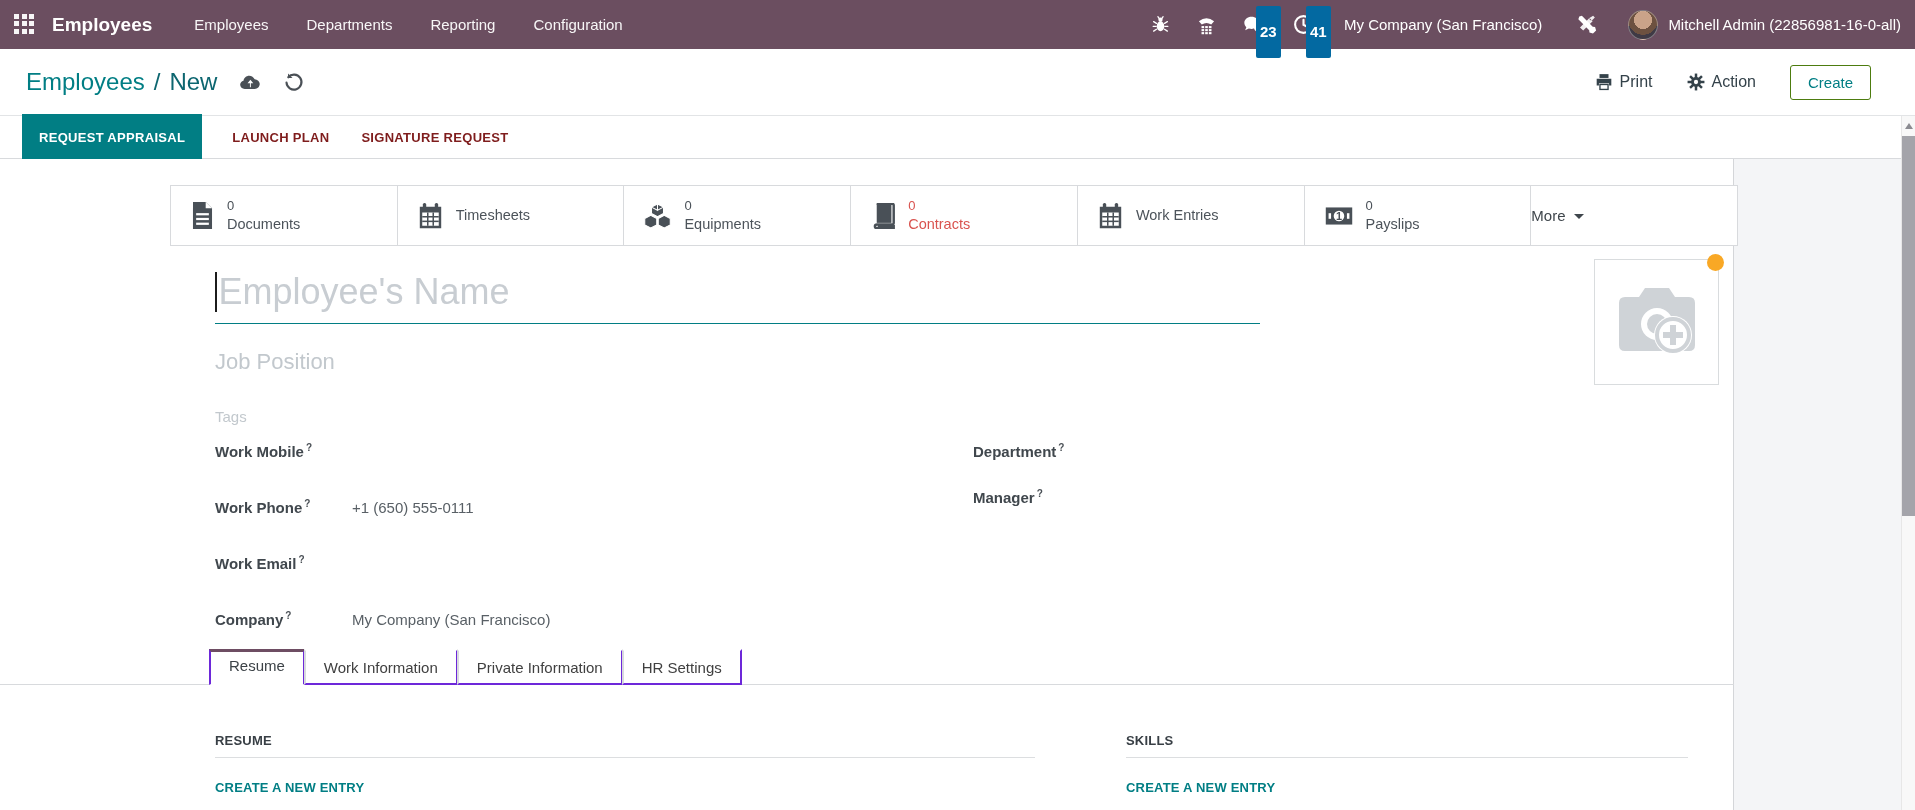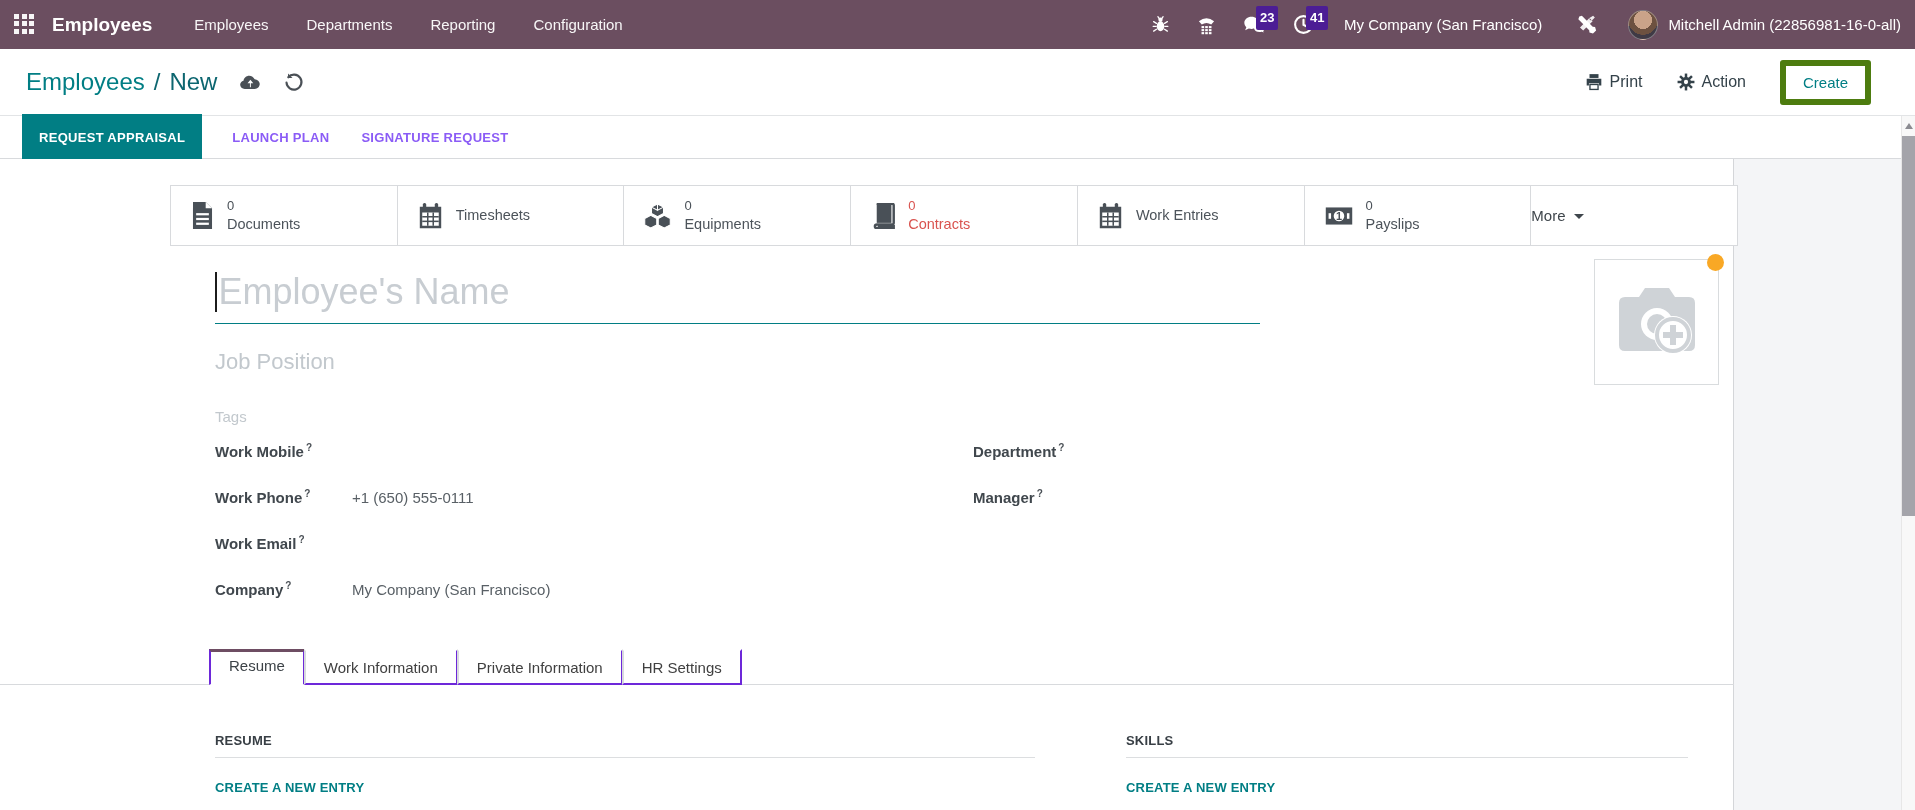--- a/index.html
+++ b/index.html
@@ -11,49 +11,49 @@
     color:#fff; padding:0 14px; position:relative; }
   .apps-grid { width:22px; height:22px; display:grid; grid-template-columns:repeat(3,5px);
     grid-template-rows:repeat(3,5px); gap:2.5px; cursor:pointer; margin-right:16px; }
   .apps-grid span { background:#fff; opacity:.95; }
   .brand { font-size:19px; font-weight:700; margin-right:42px; cursor:pointer; }
   .nav-menu { display:flex; gap:38px; font-size:15px; }
   .nav-menu .menu-item { cursor:pointer; opacity:.95; }
   .systray { margin-left:auto; display:flex; align-items:center; }
   .tray-icon { position:relative; margin-left:26px; cursor:pointer; display:flex; align-items:center; }
   .tray-icon svg { display:block; }
-  .badge { position:absolute; top:-8px; left:13px; background:#4c1d95; color:#fff;
-    font-size:13px; font-weight:700; padding:5px 4px; border-radius:2px; line-height:14px; }
+  .badge { position:absolute; top:-8px; left:13px; background:#0369a1; color:#fff;
+    font-size:15px; font-weight:700; padding:19px 4px; border-radius:2px; line-height:14px; }
   .company-name { margin-left:30px; font-size:15px; cursor:pointer; }
   .tools-icon { margin-left:34px; }
   .avatar { width:30px; height:30px; border-radius:50%; margin-left:30px;
     background:radial-gradient(circle at 50% 32%, #caa389 0 38%, #6d5140 39% 62%, #3f3a45 63%);
     border:1px solid rgba(255,255,255,.35); cursor:pointer; }
   .user-name { margin-left:10px; font-size:15px; cursor:pointer; }
 
   
   .controlbar { height:67px; display:flex; align-items:center; padding:0 26px;
     border-bottom:1px solid #e2e4e6; background:#fff; }
   .breadcrumb { font-size:24px; display:flex; align-items:center; }
   .bc-parent { color:#017e84; cursor:pointer; }
   .bc-sep { color:#0d6670; margin:0 9px; }
   .bc-current { color:#0d6670; }
   .bc-icons { display:flex; align-items:center; gap:22px; margin-left:22px; }
   .bc-icons > span { cursor:pointer; display:flex; }
   .cp-right { margin-left:auto; display:flex; align-items:center; gap:34px; margin-right:18px; }
   .cp-btn { display:flex; align-items:center; gap:7px; font-size:16px; color:#34424a;
     cursor:pointer; }
-  .create-btn { border:6px solid #4d7c0f; color:#017e84; background:#fff; font-size:15px;
+  .create-btn { border:1px solid #4d7c0f; color:#017e84; background:#fff; font-size:15px;
     padding:8px 17px; border-radius:3px; cursor:pointer;
     font-family:"Liberation Sans","DejaVu Sans",sans-serif; }
 
   
   .statusbar { height:43px; display:flex; align-items:center; gap:28px; padding:0 22px;
     border-bottom:1px solid #d8dadd; background:#fff; }
-  .sb-btn { font-size:13px; font-weight:700; letter-spacing:.3px; color:#8b5cf6;
+  .sb-btn { font-size:13px; font-weight:700; letter-spacing:.3px; color:#7f1d1d;
     background:#fff; border:none; cursor:pointer; padding:8px 2px;
     font-family:"Liberation Sans","DejaVu Sans",sans-serif; }
   .sb-btn.primary { background:#017e84; color:#fff; padding:16px 17px; }
 
   
   .content { position:relative; height:651px; background:#f4f5f7; }
   .sheet { position:absolute; left:0; top:0; width:1734px; height:100%;
     background:#fff; border-right:1px solid #d4d6d9; }
 
   
@@ -81,21 +81,21 @@
 
   
   .photo-box { position:absolute; left:1594px; top:100px; width:125px; height:126px;
     border:1px solid #d9dcde; display:flex; align-items:center; justify-content:center;
     cursor:pointer; background:#fff; }
   .photo-dot { position:absolute; left:1707px; top:95px; width:17px; height:17px;
     border-radius:50%; background:#f9a825; }
 
   
   .fcol { position:absolute; top:283px; display:flex; flex-direction:column; gap:20px; }
-  .fcol.left { left:215px; width:600px; }
+  .fcol.left { left:215px; width:600px;gap:30px; }
   .fcol.right { left:973px; width:560px; }
   .frow { display:flex; align-items:baseline; min-height:26px; }
   .flabel { width:137px; font-size:15px; font-weight:700; color:#40474d; flex-shrink:0; cursor:default; }
   .flabel sup { font-size:10px; color:#4a5056; margin-left:2px; }
   .fvalue { font-size:15px; color:#596066; cursor:text; min-width:200px; }
 
   
   .tabbar { position:absolute; left:0; top:490px; width:1734px; display:flex;
     padding-left:210px; border-bottom:1px solid #d8dadd; }
   .tab { font-size:15px; color:#404040; padding:8px 18px 7px; border:2px solid #6d28d9;

